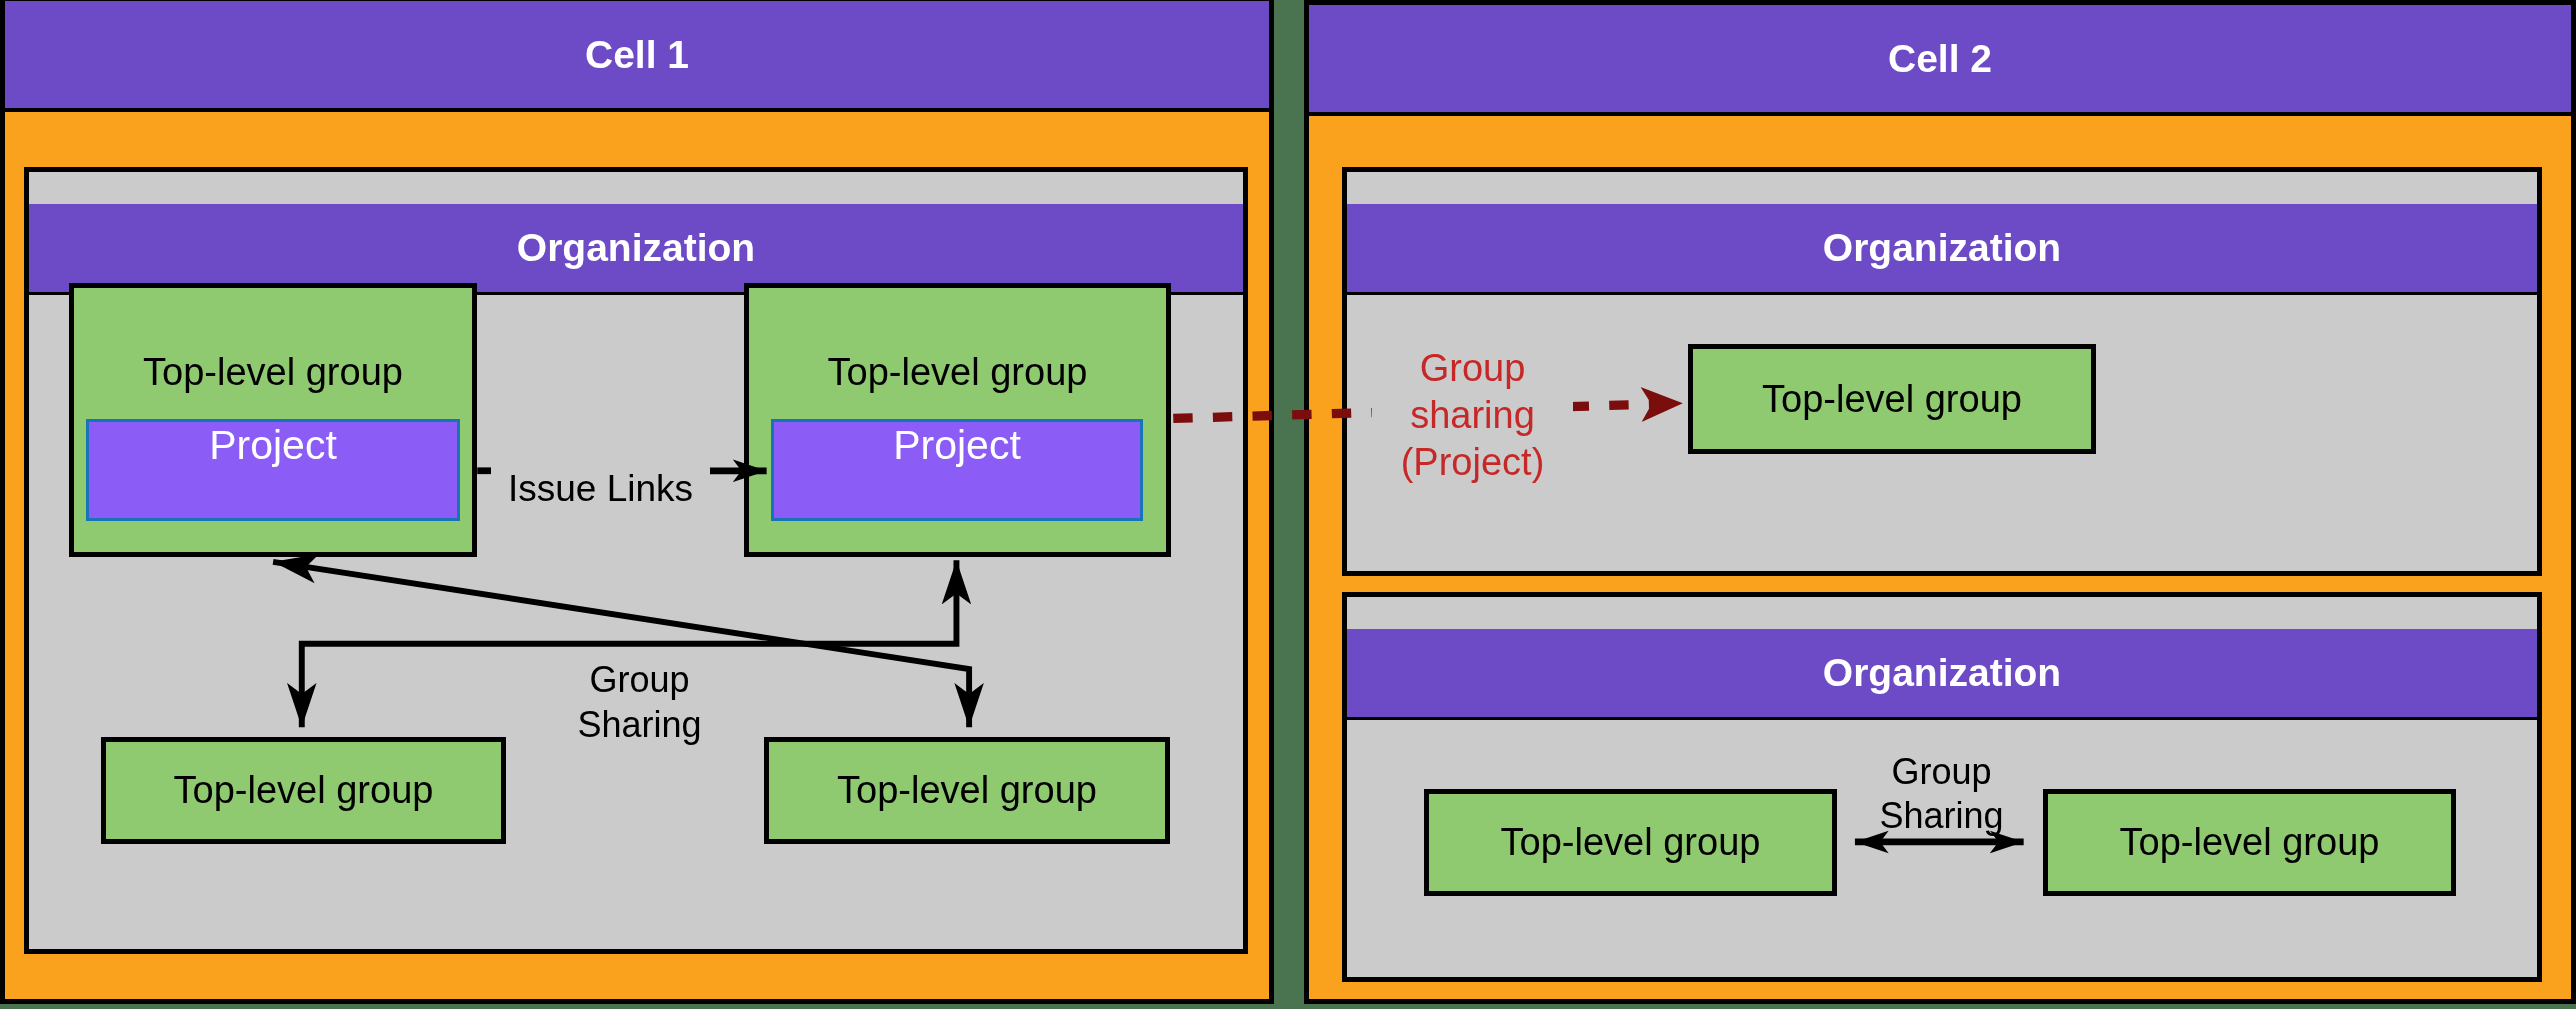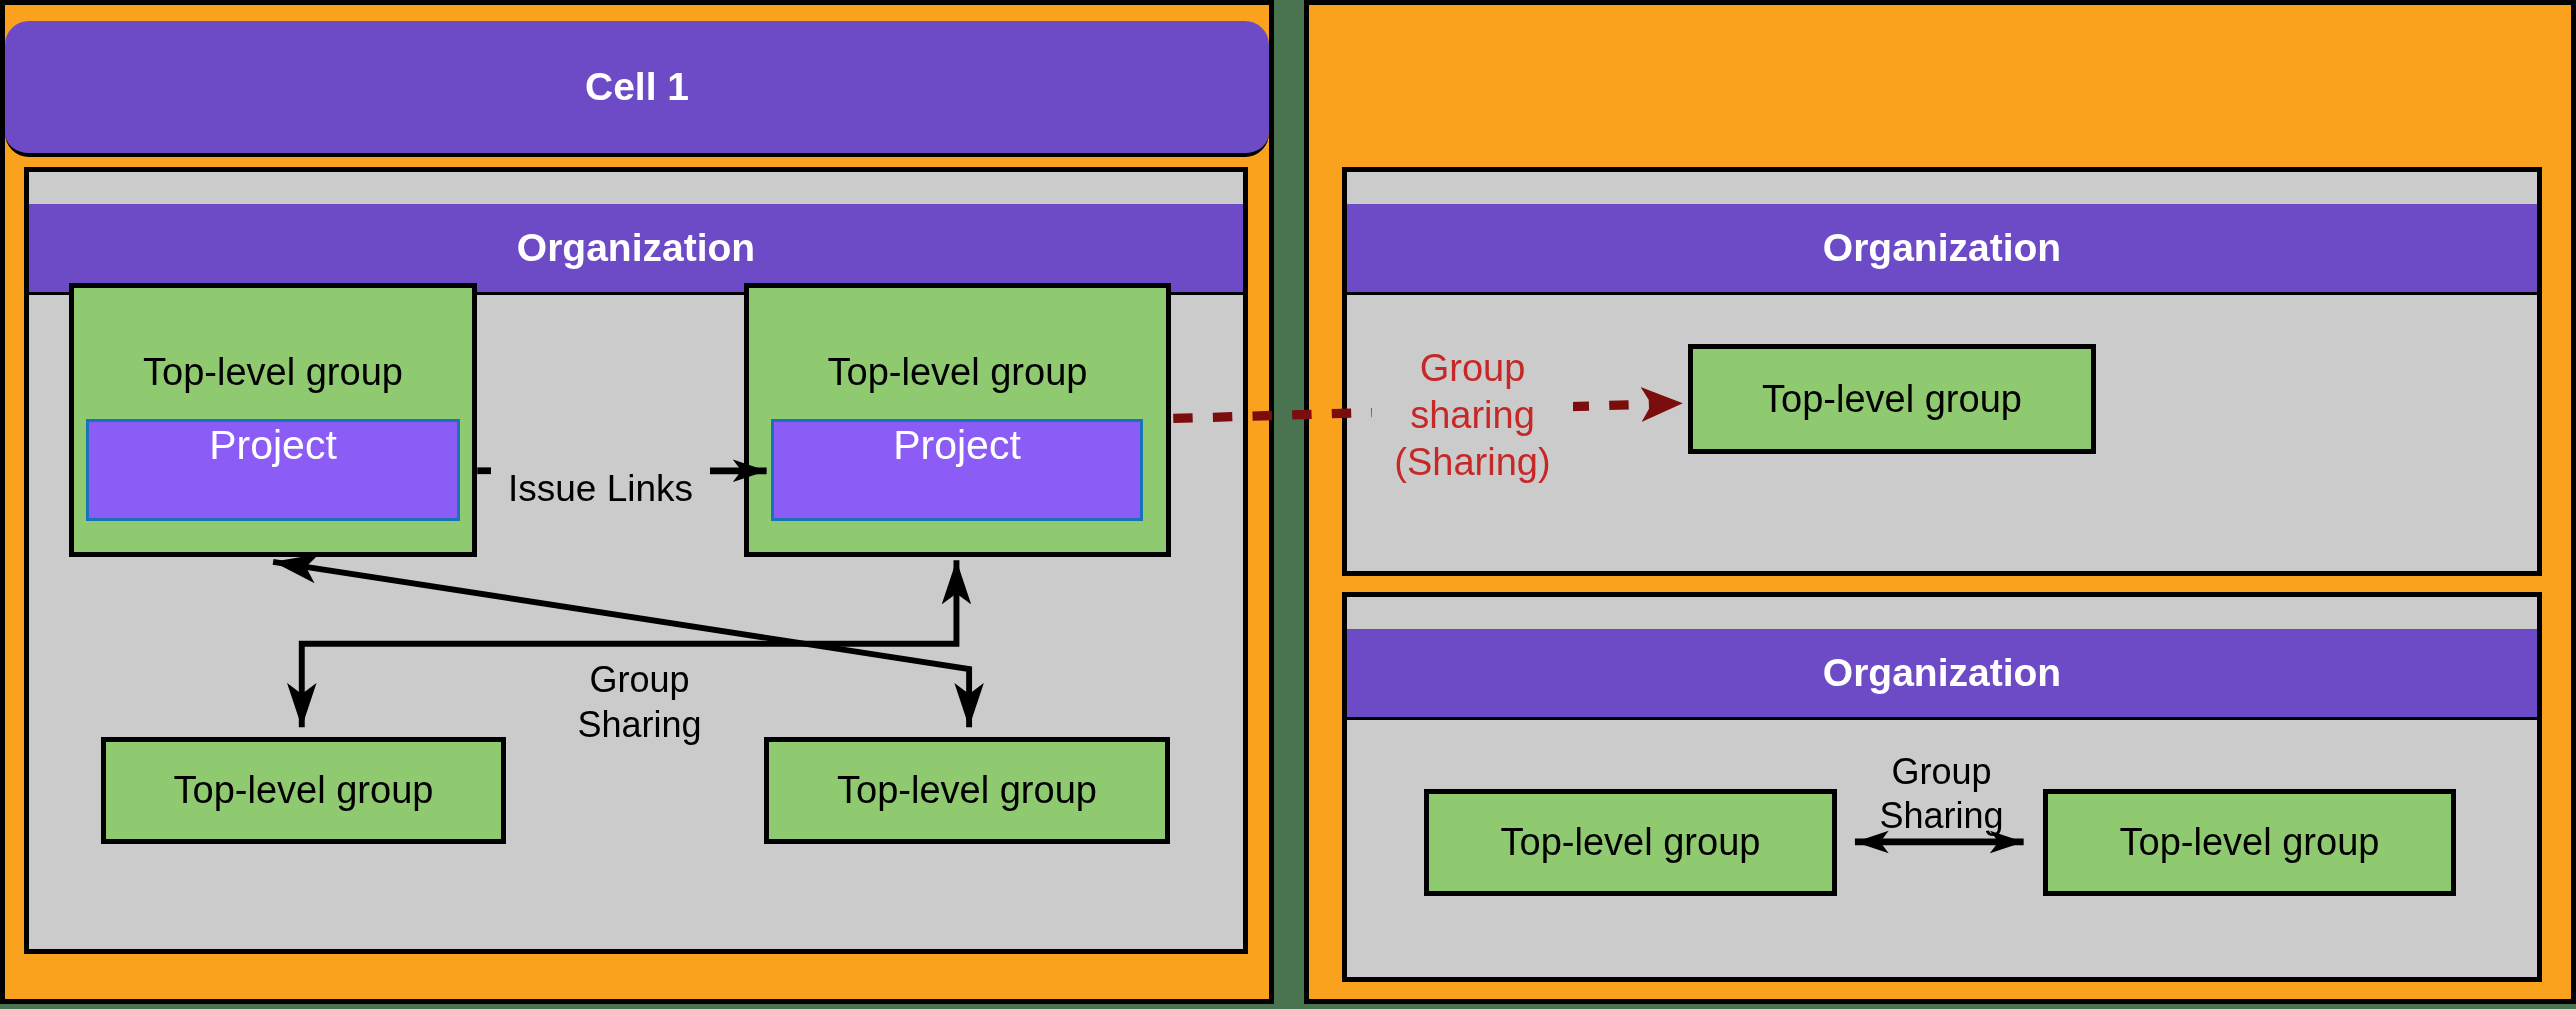--- a/index.html
+++ b/index.html
@@ -22,21 +22,21 @@
   .issue-label{background:#CBCBCB;font-size:37px;line-height:51px;}
   .broken-label{background:#CBCBCB;color:#C62828;font-size:38px;line-height:47px;}
   svg.wires{position:absolute;left:0;top:0;pointer-events:none;}
 </style>
 </head>
 <body>
 
 <div id="stage">
 
   <div class="abs cell-bg" style="left:0;top:0;width:1274px;height:1004px;"></div>
-  <div class="abs cell-header" style="left:5px;top:21px;width:1264px;height:136px;border-radius:24px;">
+  <div class="abs cell-header" style="left:5px;top:1px;width:1264px;height:111px;">
     <span>Cell 1</span>
   </div>
 
   <div class="abs org-box" style="left:23.6px;top:167px;width:1224px;height:787px;"></div>
   <div class="abs org-header" style="left:29px;top:172px;width:1214px;height:91px;">
     <span>Organization</span>
   </div>
 
   <div class="abs group-box toprow" style="left:69px;top:283px;width:408px;height:274px;">
     <span class="group-label" style="top:63px;">Top-level group</span>
@@ -53,20 +53,23 @@
   </div>
 
   <div class="abs group-box" style="left:101px;top:737px;width:405px;height:107px;">
     <span>Top-level group</span>
   </div>
   <div class="abs group-box" style="left:764px;top:737px;width:406px;height:107px;">
     <span>Top-level group</span>
   </div>
 
   <div class="abs cell-bg" style="left:1304px;top:0;width:1272px;height:1004px;"></div>
+  <div class="abs cell-header" style="left:1309px;top:5px;width:1262px;height:111px;">
+    <span>Cell 2</span>
+  </div>
 
   <div class="abs org-box" style="left:1342px;top:167px;width:1200px;height:409px;"></div>
   <div class="abs org-header" style="left:1347px;top:172px;width:1190px;height:91px;">
     <span>Organization</span>
   </div>
   <div class="abs group-box" style="left:1688px;top:344px;width:408px;height:110px;">
     <span>Top-level group</span>
   </div>
 
   <div class="abs org-box" style="left:1342px;top:592px;width:1200px;height:390px;"></div>
@@ -105,21 +108,21 @@
   </div>
 
   <div class="abs float-label" style="left:511px;top:640px;width:257px;">
     <div>Group</div>
     <div>Sharing</div>
   </div>
 
   <div class="abs float-label broken-label" style="left:1372px;top:328px;width:201px;height:143px;">
     <div>Group</div>
     <div>sharing</div>
-    <div>(Sharing)</div>
+    <div>(Project)</div>
   </div>
 
   <div class="abs float-label" style="left:1813px;top:733px;width:257px;line-height:44px;">
     <div>Group</div>
     <div>Sharing</div>
   </div>
 
 </div>
 
 

